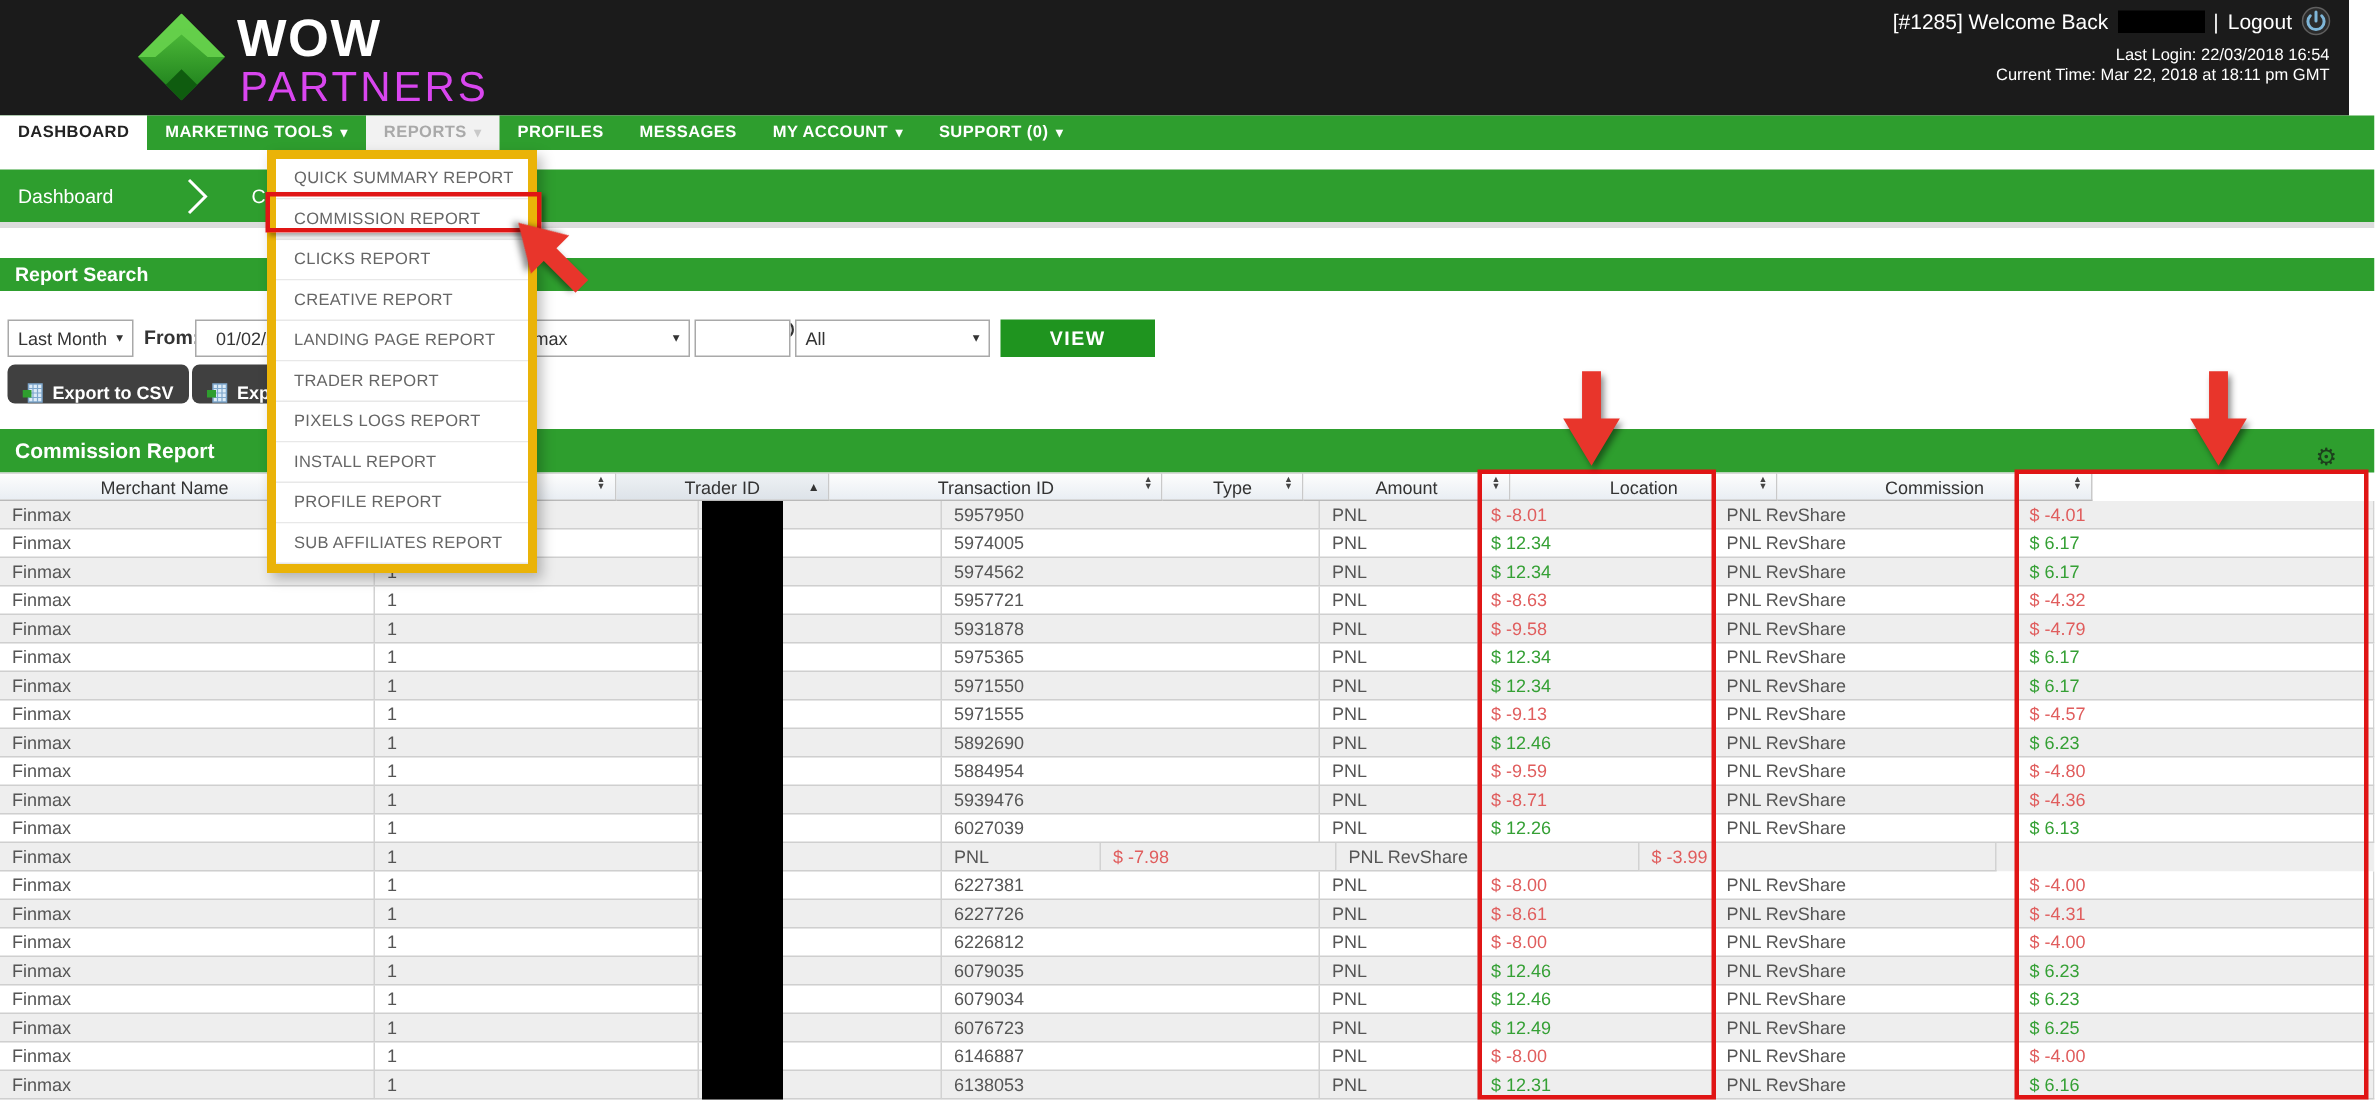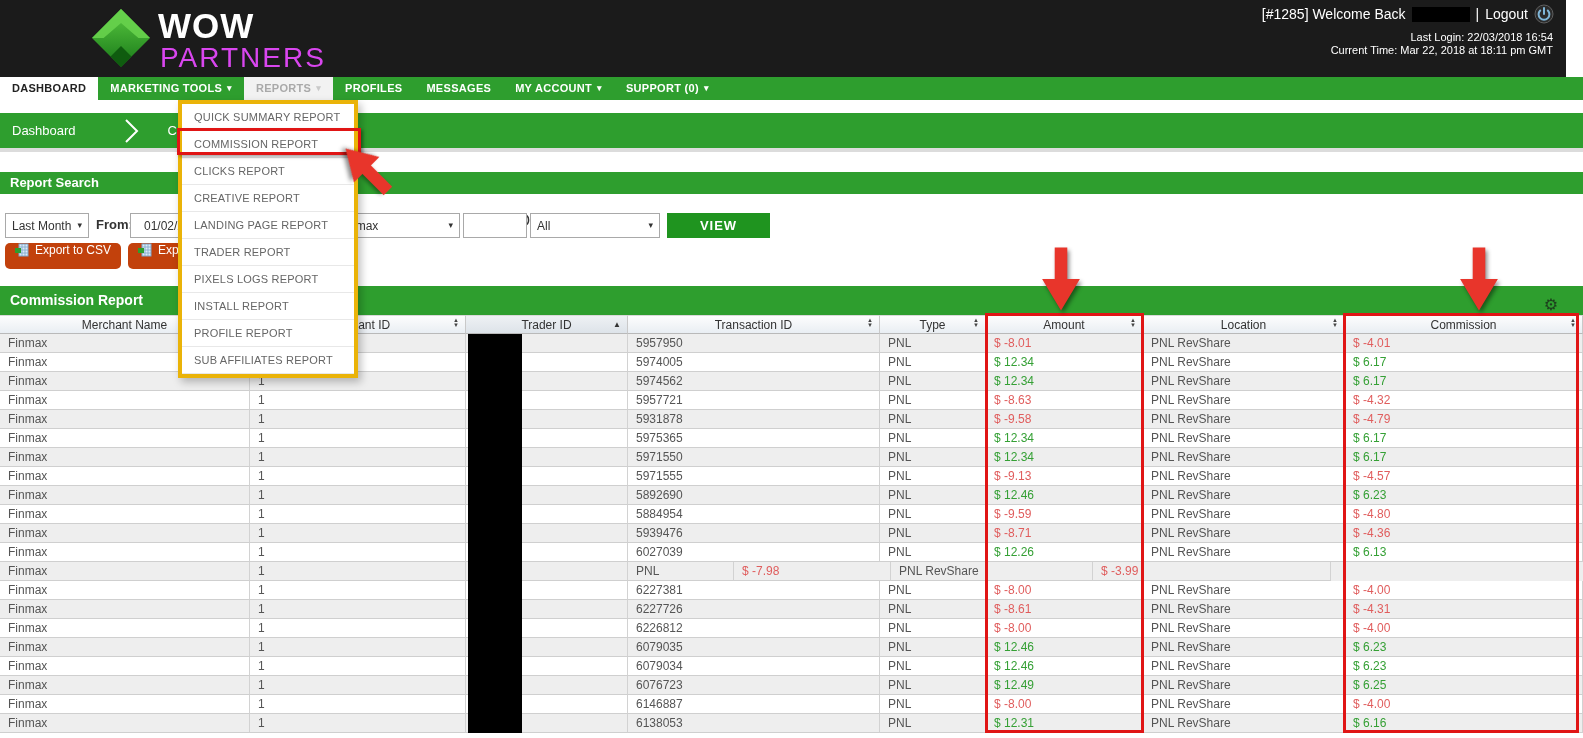--- a/index.html
+++ b/index.html
@@ -43,32 +43,32 @@
   .search-bar { left:0; top:172px; width:1583px; height:22px; background:#2e9e2e; color:#fff;
                 font-size:13px; font-weight:bold; line-height:22px; padding-left:10px; }
   .small-label { top:212px; font-size:16px; color:#333;text-align:right; }
   .ctrl { top:213px; height:25px; background:#fff; border:1px solid #a9a9a9; font-size:12px; color:#333; }
   .selectbox { display:flex; align-items:center; justify-content:space-between; padding:0 6px; cursor:pointer; }
   .selectbox .caret { color:#333; }
   .from-label { top:217px; left:96px; font-size:13px; font-weight:bold; color:#333; }
   input.ctrl { padding:0 4px 0 13px; }
   .view-btn { left:667px; top:213px; width:103px; height:25px; background:#1f941f; color:#fff;
               border:none; font-size:13px; font-weight:bold; letter-spacing:1px; cursor:pointer; }
-  .export-btn { top:243px; height:26px; background:#c2410c; color:#fff; border-radius:5px; border:none;
-                font-size:12px; font-weight:normal; display:flex; align-items:flex-start; gap:6px;
+  .export-btn { top:243px; height:26px; background:#404040; color:#fff; border-radius:5px; border:none;
+                font-size:12px; font-weight:bold; display:flex; align-items:flex-end; gap:6px;
                 padding:0 10px; cursor:pointer; }
 
   
   .report-bar { left:0; top:286px; width:1583px; height:29px; background:#2e9e2e; color:#fff;
                 font-size:14px; font-weight:bold; line-height:29px; padding-left:10px; }
   .gear { position:absolute; right:25px; top:4px; font-family:"DejaVu Sans", sans-serif;
           font-size:16px; color:#1d3f1d; font-weight:normal; cursor:pointer; }
 
   
-  .tbl-head { left:0; top:315px; width:1583px; height:19px; display:flex; }
+  .tbl-head { left:0; top:315px; width:1395px; height:19px; display:flex; }
   .th { position:relative; height:19px; line-height:18px; font-size:12px; color:#333; text-align:center;
         background:linear-gradient(#fdfdfd,#e9eef3); border-right:1px solid #c9c9c9;
         border-bottom:1px solid #b9b9b9; border-top:1px solid #d9d9d9; cursor:pointer; }
   .th.sorted { background:linear-gradient(#eef1f4,#dde3e9); }
   .sort-glyph { position:absolute; right:6px; top:2px; display:flex; flex-direction:column;
                 font-size:6px; line-height:5px; color:#444; }
   .sort-asc { position:absolute; right:6px; top:5px; font-size:8px; line-height:8px; color:#333; }
   .tbl-body { left:0; top:334px; width:1583px; }
   .tr { display:flex; height:19px; }
   .tr.odd { background:#eeeeee; }
@@ -80,21 +80,21 @@
   .col-0{width:250px} .col-1{width:216px} .col-2{width:162px} .col-3{width:252px}
   .col-4{width:106px} .col-5{width:157px} .col-6{width:202px} .col-7{width:238px}
 
   
   .redaction { background:#000; z-index:5; }
   .redact-trader { left:468px; top:334px; width:54px; height:399px; }
   .col-box { border:3px solid #e01515; z-index:6; }
   .box-amount { left:985px; top:313px; width:159px; height:420px; }
   .box-commission { left:1343px; top:313px; width:236px; height:420px; }
   .menu { left:178px; top:100px; width:180px; background:#fff; z-index:10;
-          border:4px solid #eab308; box-shadow:3px 4px 8px rgba(0,0,0,.25); }
+          border:6px solid #eab308; box-shadow:3px 4px 8px rgba(0,0,0,.25); }
   .menu-item { height:27px; line-height:26px; font-size:11px; color:#666; padding-left:12px;
                letter-spacing:.2px; border-bottom:1px solid #e8e8e8; background:#fff; cursor:pointer; }
   .menu-box { left:177px; top:128px; width:184px; height:27px; border:3px solid #e01515; z-index:11;
               box-shadow:2px 2px 3px rgba(0,0,0,.35); }
   .red-arrow { z-index:12; filter:drop-shadow(2px 3px 2px rgba(0,0,0,.45)); }
   .arrow-menu { left:346px; top:138px; width:40px; height:62px; transform:rotate(135deg);
                 transform-origin:50% 50%; }
   .arrow-amount { left:1040px; top:247px; width:42px; height:66px; }
   .arrow-commission { left:1458px; top:247px; width:42px; height:66px; }
 </style>

